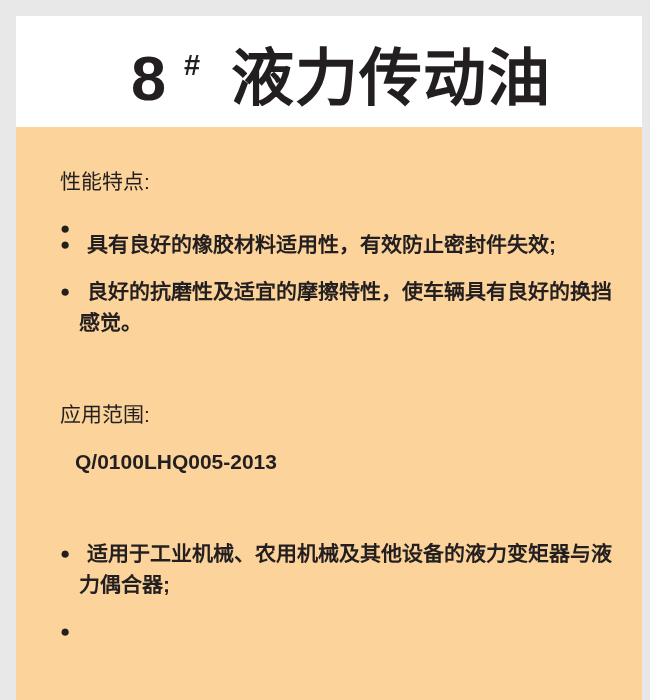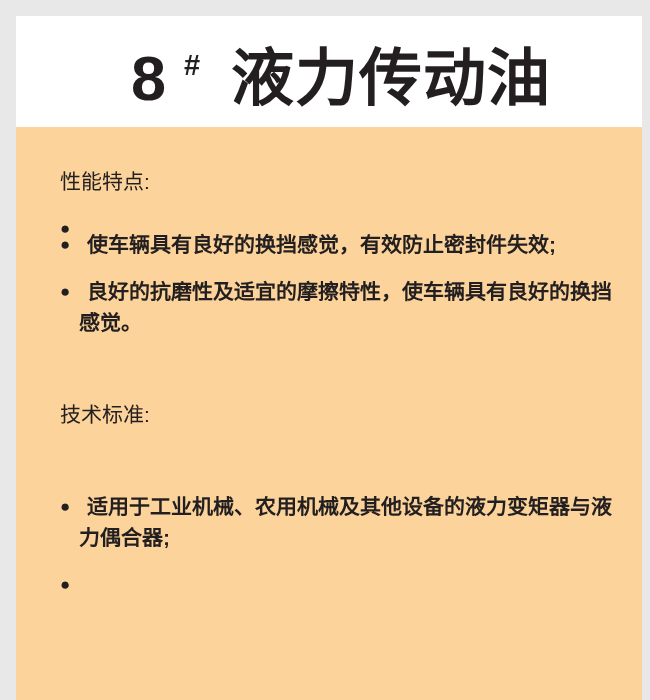--- a/index.html
+++ b/index.html
@@ -78,30 +78,31 @@
 
   <div class="panel">
 
     <div class="section">
       <div class="section-heading">性能特点:</div>
       <p class="bullet">
         <span class="dot">●</span>
       </p>
       <p class="bullet">
         <span class="dot">●</span>
-        <span>使车辆具有良好的换挡感觉，有效防止密封件失效;</span>
+        <span>具有良好的橡胶材料适用性，有效防止密封件失效;</span>
       </p>
       <p class="bullet">
         <span class="dot">●</span>
         <span>良好的抗磨性及适宜的摩擦特性，使车辆具有良好的换挡感觉。</span>
       </p>
     </div>
 
     <div class="section">
-      <div class="section-heading">技术标准:</div>
+      <div class="section-heading">应用范围:</div>
+      <p class="sub-item">Q/0100LHQ005-2013</p>
     </div>
 
     <div class="section">
       <p class="bullet">
         <span class="dot">●</span>
         <span>适用于工业机械、农用机械及其他设备的液力变矩器与液力偶合器;</span>
       </p>
       <p class="bullet">
         <span class="dot">●</span>
       </p>

